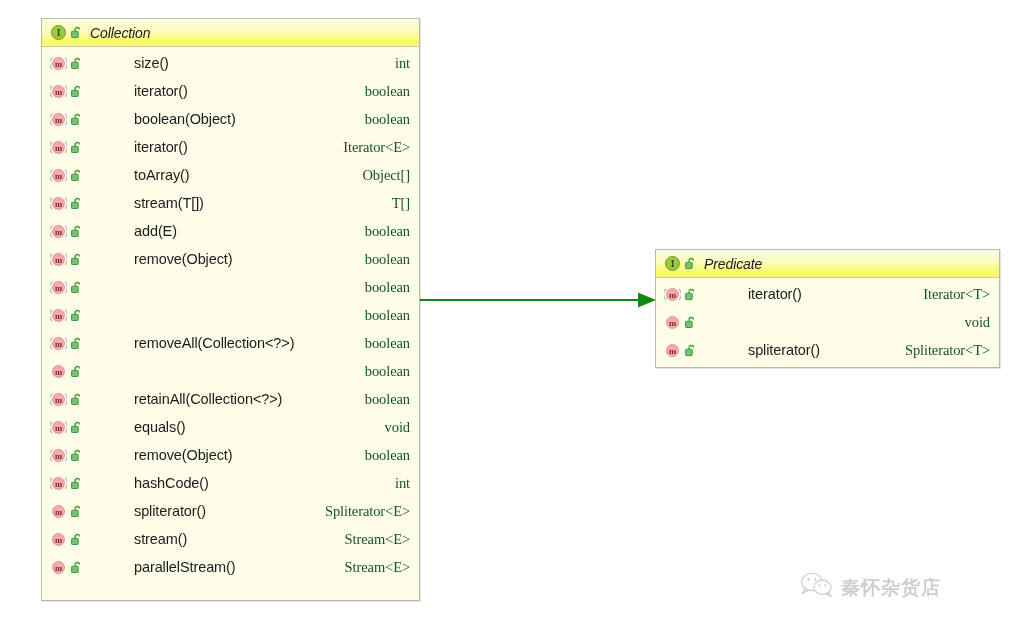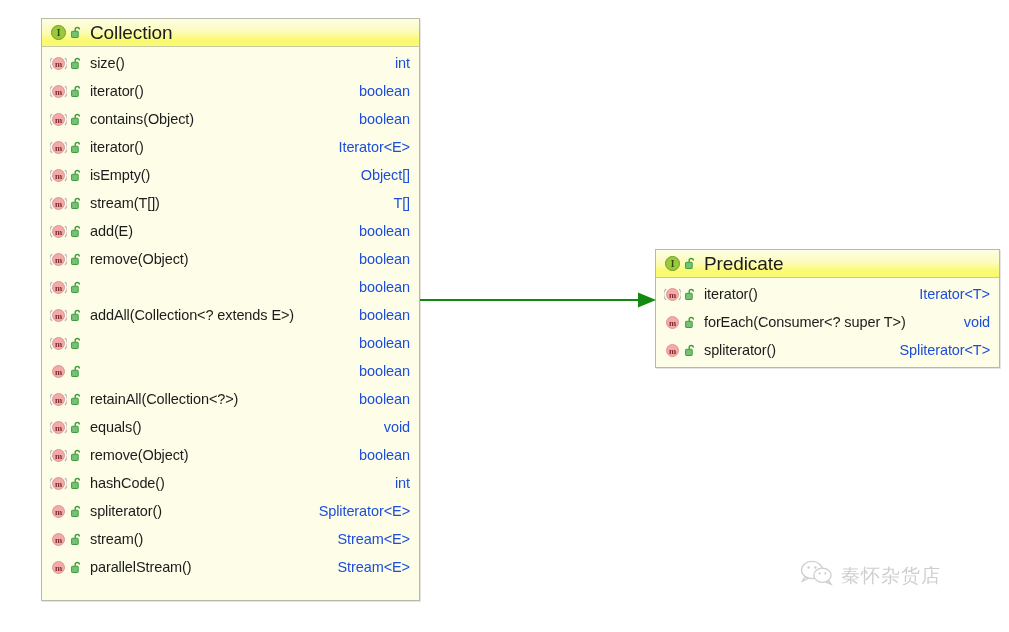--- a/index.html
+++ b/index.html
@@ -69,35 +69,38 @@
     align-items: center;
     padding: 0 9px 0 8px;
     box-sizing: border-box;
   }
 
   .member-name {
     font-size: 14.5px;
     color: #1c1c1c;
     white-space: nowrap;
     letter-spacing: -0.1px;
+    margin-left: 44px;
   }
   .member-type {
     margin-left: auto;
     font-size: 14.5px;
-    color: #1d4ed8;
+    color: #14532d;
     white-space: nowrap;
     letter-spacing: -0.1px;
     padding-left: 14px;
+    font-family: Liberation Serif, serif;
   }
 
   .class-title {
-    font-size: 19px;
+    font-size: 14px;
     color: #1c1c1c;
     white-space: nowrap;
     letter-spacing: -0.1px;
+    font-style: italic;
   }
 
   
   .icon-slot {
     width: 17px;
     height: 17px;
     flex: 0 0 17px;
     position: relative;
     margin-right: 2px;
   }
@@ -119,26 +122,27 @@
     top: 288px;
     width: 240px;
     height: 24px;
     pointer-events: none;
   }
 
   
   #watermark {
     position: absolute;
     left: 800px;
-    top: 560px;
+    top: 572px;
     display: flex;
     align-items: center;
     gap: 7px;
     opacity: 0.42;
     user-select: none;
+    font-weight: bold;
   }
   #watermark .wm-text {
     font-size: 19px;
     color: #8c8c8c;
     letter-spacing: 1px;
     font-family: "DejaVu Sans", sans-serif;
   }
 </style>
 </head>
 <body>
@@ -206,21 +210,21 @@
               <path d="M2.1 3.0 A7.4 7.4 0 0 0 2.1 14.0" fill="none" stroke="#b8b8b8" stroke-width="1.15"></path>
               <path d="M14.9 3.0 A7.4 7.4 0 0 1 14.9 14.0" fill="none" stroke="#b8b8b8" stroke-width="1.15"></path>
             </svg>
           </span>
           <span class="lock-slot">
             <svg width="15" height="15" viewBox="0 0 15 15">
               <path d="M6.2 6.4 V4.6 a2.1 2.1 0 0 1 4.2 0" fill="none" stroke="#3f9c3f" stroke-width="1.4"></path>
               <rect x="2.6" y="6.3" width="6.6" height="6.2" rx="0.6" fill="#74c274" stroke="#3f9c3f" stroke-width="1"></rect>
             </svg>
           </span>
-          <span class="member-name">contains(Object)</span>
+          <span class="member-name">boolean(Object)</span>
           <span class="member-type">boolean</span>
         </div>
         <div class="member-row">
           <span class="icon-slot">
             <svg width="17" height="17" viewBox="0 0 17 17">
               <circle cx="8.5" cy="8.5" r="6" fill="#f5aaaa" stroke="#e08c8c" stroke-width="0.9"></circle>
               <text x="8.5" y="11.9" font-family="Liberation Serif, serif" font-size="8.6" font-weight="bold" fill="#7a2b2b" text-anchor="middle">m</text>
               <path d="M2.1 3.0 A7.4 7.4 0 0 0 2.1 14.0" fill="none" stroke="#b8b8b8" stroke-width="1.15"></path>
               <path d="M14.9 3.0 A7.4 7.4 0 0 1 14.9 14.0" fill="none" stroke="#b8b8b8" stroke-width="1.15"></path>
             </svg>
@@ -242,21 +246,21 @@
               <path d="M2.1 3.0 A7.4 7.4 0 0 0 2.1 14.0" fill="none" stroke="#b8b8b8" stroke-width="1.15"></path>
               <path d="M14.9 3.0 A7.4 7.4 0 0 1 14.9 14.0" fill="none" stroke="#b8b8b8" stroke-width="1.15"></path>
             </svg>
           </span>
           <span class="lock-slot">
             <svg width="15" height="15" viewBox="0 0 15 15">
               <path d="M6.2 6.4 V4.6 a2.1 2.1 0 0 1 4.2 0" fill="none" stroke="#3f9c3f" stroke-width="1.4"></path>
               <rect x="2.6" y="6.3" width="6.6" height="6.2" rx="0.6" fill="#74c274" stroke="#3f9c3f" stroke-width="1"></rect>
             </svg>
           </span>
-          <span class="member-name">isEmpty()</span>
+          <span class="member-name">toArray()</span>
           <span class="member-type">Object[]</span>
         </div>
         <div class="member-row">
           <span class="icon-slot">
             <svg width="17" height="17" viewBox="0 0 17 17">
               <circle cx="8.5" cy="8.5" r="6" fill="#f5aaaa" stroke="#e08c8c" stroke-width="0.9"></circle>
               <text x="8.5" y="11.9" font-family="Liberation Serif, serif" font-size="8.6" font-weight="bold" fill="#7a2b2b" text-anchor="middle">m</text>
               <path d="M2.1 3.0 A7.4 7.4 0 0 0 2.1 14.0" fill="none" stroke="#b8b8b8" stroke-width="1.15"></path>
               <path d="M14.9 3.0 A7.4 7.4 0 0 1 14.9 14.0" fill="none" stroke="#b8b8b8" stroke-width="1.15"></path>
             </svg>
@@ -331,38 +335,38 @@
               <path d="M2.1 3.0 A7.4 7.4 0 0 0 2.1 14.0" fill="none" stroke="#b8b8b8" stroke-width="1.15"></path>
               <path d="M14.9 3.0 A7.4 7.4 0 0 1 14.9 14.0" fill="none" stroke="#b8b8b8" stroke-width="1.15"></path>
             </svg>
           </span>
           <span class="lock-slot">
             <svg width="15" height="15" viewBox="0 0 15 15">
               <path d="M6.2 6.4 V4.6 a2.1 2.1 0 0 1 4.2 0" fill="none" stroke="#3f9c3f" stroke-width="1.4"></path>
               <rect x="2.6" y="6.3" width="6.6" height="6.2" rx="0.6" fill="#74c274" stroke="#3f9c3f" stroke-width="1"></rect>
             </svg>
           </span>
-          <span class="member-name">addAll(Collection&lt;? extends E&gt;)</span>
-          <span class="member-type">boolean</span>
-        </div>
-        <div class="member-row">
-          <span class="icon-slot">
-            <svg width="17" height="17" viewBox="0 0 17 17">
-              <circle cx="8.5" cy="8.5" r="6" fill="#f5aaaa" stroke="#e08c8c" stroke-width="0.9"></circle>
-              <text x="8.5" y="11.9" font-family="Liberation Serif, serif" font-size="8.6" font-weight="bold" fill="#7a2b2b" text-anchor="middle">m</text>
-              <path d="M2.1 3.0 A7.4 7.4 0 0 0 2.1 14.0" fill="none" stroke="#b8b8b8" stroke-width="1.15"></path>
-              <path d="M14.9 3.0 A7.4 7.4 0 0 1 14.9 14.0" fill="none" stroke="#b8b8b8" stroke-width="1.15"></path>
-            </svg>
-          </span>
-          <span class="lock-slot">
-            <svg width="15" height="15" viewBox="0 0 15 15">
-              <path d="M6.2 6.4 V4.6 a2.1 2.1 0 0 1 4.2 0" fill="none" stroke="#3f9c3f" stroke-width="1.4"></path>
-              <rect x="2.6" y="6.3" width="6.6" height="6.2" rx="0.6" fill="#74c274" stroke="#3f9c3f" stroke-width="1"></rect>
-            </svg>
-          </span>
+          <span class="member-type">boolean</span>
+        </div>
+        <div class="member-row">
+          <span class="icon-slot">
+            <svg width="17" height="17" viewBox="0 0 17 17">
+              <circle cx="8.5" cy="8.5" r="6" fill="#f5aaaa" stroke="#e08c8c" stroke-width="0.9"></circle>
+              <text x="8.5" y="11.9" font-family="Liberation Serif, serif" font-size="8.6" font-weight="bold" fill="#7a2b2b" text-anchor="middle">m</text>
+              <path d="M2.1 3.0 A7.4 7.4 0 0 0 2.1 14.0" fill="none" stroke="#b8b8b8" stroke-width="1.15"></path>
+              <path d="M14.9 3.0 A7.4 7.4 0 0 1 14.9 14.0" fill="none" stroke="#b8b8b8" stroke-width="1.15"></path>
+            </svg>
+          </span>
+          <span class="lock-slot">
+            <svg width="15" height="15" viewBox="0 0 15 15">
+              <path d="M6.2 6.4 V4.6 a2.1 2.1 0 0 1 4.2 0" fill="none" stroke="#3f9c3f" stroke-width="1.4"></path>
+              <rect x="2.6" y="6.3" width="6.6" height="6.2" rx="0.6" fill="#74c274" stroke="#3f9c3f" stroke-width="1"></rect>
+            </svg>
+          </span>
+          <span class="member-name">removeAll(Collection&lt;?&gt;)</span>
           <span class="member-type">boolean</span>
         </div>
         <div class="member-row">
           <span class="icon-slot">
             <svg width="17" height="17" viewBox="0 0 17 17">
               <circle cx="8.5" cy="8.5" r="6" fill="#f5aaaa" stroke="#e08c8c" stroke-width="0.9"></circle>
               <text x="8.5" y="11.9" font-family="Liberation Serif, serif" font-size="8.6" font-weight="bold" fill="#7a2b2b" text-anchor="middle">m</text>
             </svg>
           </span>
           <span class="lock-slot">
@@ -537,21 +541,20 @@
               <circle cx="8.5" cy="8.5" r="6" fill="#f5aaaa" stroke="#e08c8c" stroke-width="0.9"></circle>
               <text x="8.5" y="11.9" font-family="Liberation Serif, serif" font-size="8.6" font-weight="bold" fill="#7a2b2b" text-anchor="middle">m</text>
             </svg>
           </span>
           <span class="lock-slot">
             <svg width="15" height="15" viewBox="0 0 15 15">
               <path d="M6.2 6.4 V4.6 a2.1 2.1 0 0 1 4.2 0" fill="none" stroke="#3f9c3f" stroke-width="1.4"></path>
               <rect x="2.6" y="6.3" width="6.6" height="6.2" rx="0.6" fill="#74c274" stroke="#3f9c3f" stroke-width="1"></rect>
             </svg>
           </span>
-          <span class="member-name">forEach(Consumer&lt;? super T&gt;)</span>
           <span class="member-type">void</span>
         </div>
         <div class="member-row">
           <span class="icon-slot">
             <svg width="17" height="17" viewBox="0 0 17 17">
               <circle cx="8.5" cy="8.5" r="6" fill="#f5aaaa" stroke="#e08c8c" stroke-width="0.9"></circle>
               <text x="8.5" y="11.9" font-family="Liberation Serif, serif" font-size="8.6" font-weight="bold" fill="#7a2b2b" text-anchor="middle">m</text>
             </svg>
           </span>
           <span class="lock-slot">

